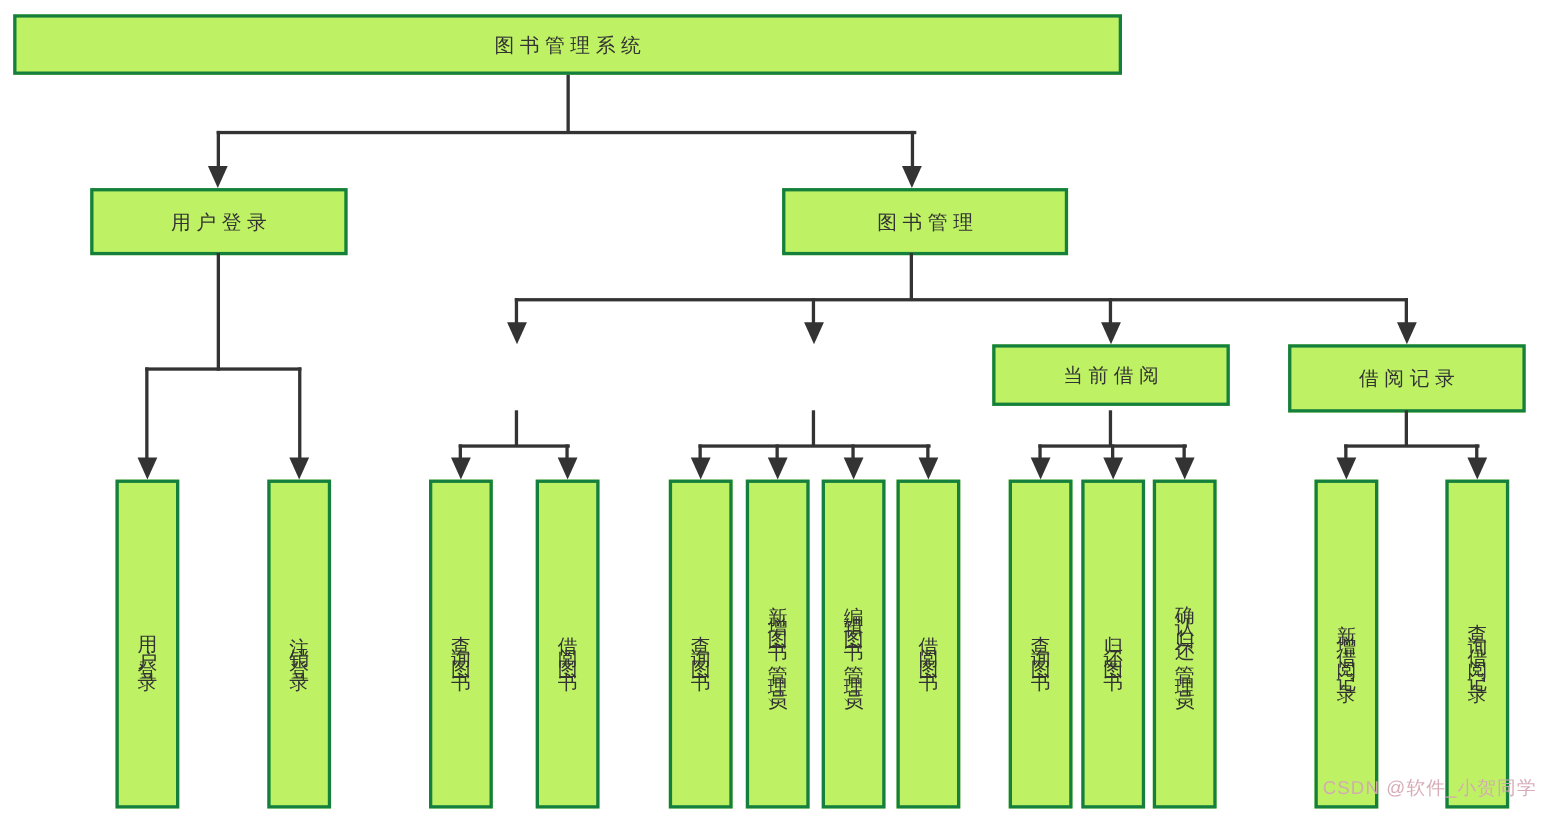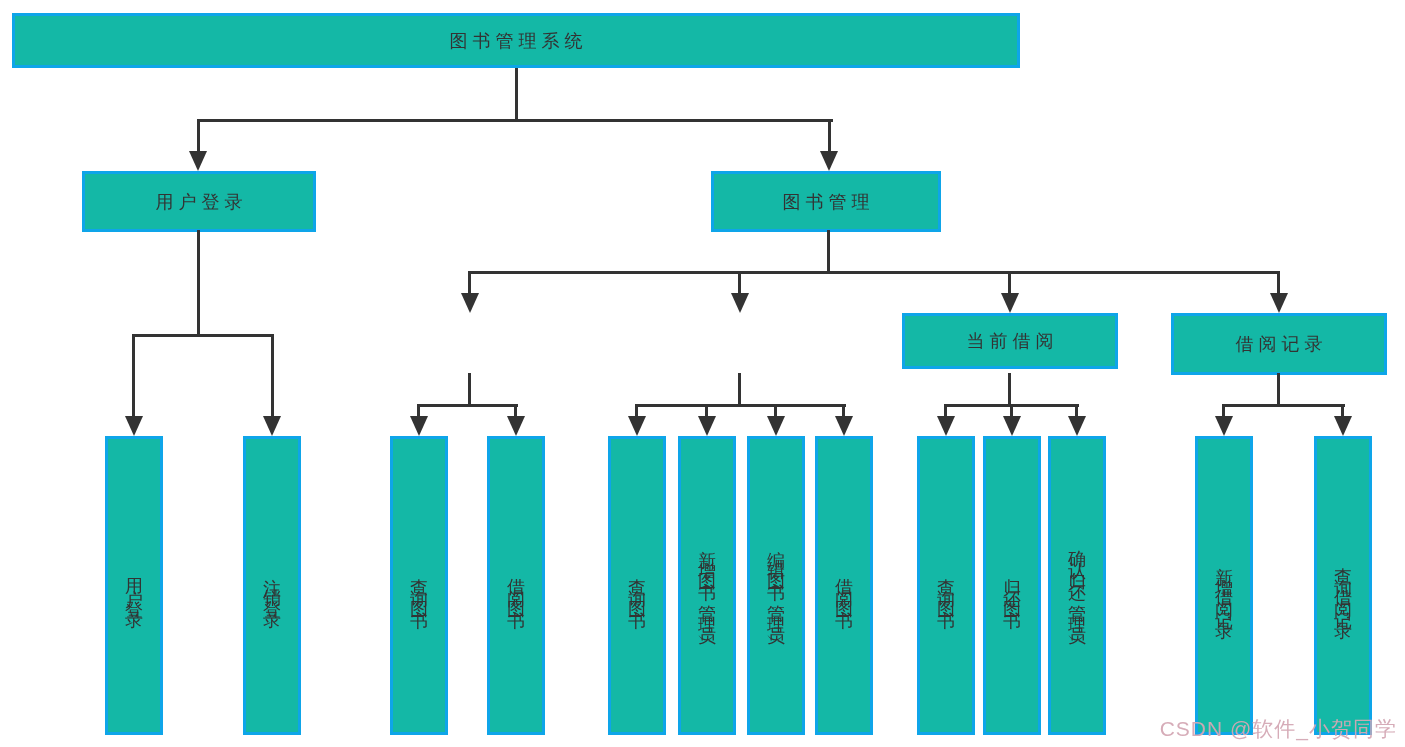--- a/index.html
+++ b/index.html
@@ -6,22 +6,22 @@
   #canvas{
     position:relative;
     width:1405px;height:747px;
     background:#ffffff;
     overflow:hidden;
     font-family:"Liberation Sans","DejaVu Sans",sans-serif;
   }
   .node{
     position:absolute;
     box-sizing:border-box;
-    border:3px solid #0ea5e9;
-    background:#14b8a6;
+    border:3px solid #15803d;
+    background:#bef264;
     display:flex;align-items:center;justify-content:center;
   }
   .hlabel{
     font-size:18px;color:#333333;letter-spacing:5px;
     white-space:nowrap;text-indent:5px;
   }
   .leaf{width:58px;height:299px;top:436px;}
   .vlabel{
     writing-mode:vertical-rl;
     text-orientation:mixed;
@@ -30,39 +30,39 @@
   }
   .v{position:absolute;width:3px;background:#333333;}
   .h{position:absolute;height:3px;background:#333333;}
   .ah{
     position:absolute;width:0;height:0;
     border-left:9px solid transparent;
     border-right:9px solid transparent;
     border-top:20px solid #333333;
   }
   .watermark{
-    position:absolute;right:8px;bottom:4px;
-    font-size:21px;letter-spacing:1px;
+    position:absolute;right:8px;bottom:19px;
+    font-size:17px;letter-spacing:1px;
     color:rgba(212,168,180,0.95);
     z-index:5;white-space:nowrap;
   }
 </style>
 </head>
 <body>
 
 <div id="canvas">
 
   <div class="node" style="left:12px;top:13px;width:1008px;height:55px">
     <span class="hlabel">图书管理系统</span>
   </div>
 
   <div class="node" style="left:82px;top:171px;width:234px;height:61px">
     <span class="hlabel">用户登录</span>
   </div>
-  <div class="node" style="left:711px;top:171px;width:230px;height:61px">
+  <div class="node" style="left:711px;top:171px;width:260px;height:61px">
     <span class="hlabel">图书管理</span>
   </div>
 
   <div class="node" style="left:902px;top:313px;width:216px;height:56px">
     <span class="hlabel">当前借阅</span>
   </div>
   <div class="node" style="left:1171px;top:313px;width:216px;height:62px">
     <span class="hlabel">借阅记录</span>
   </div>
 

